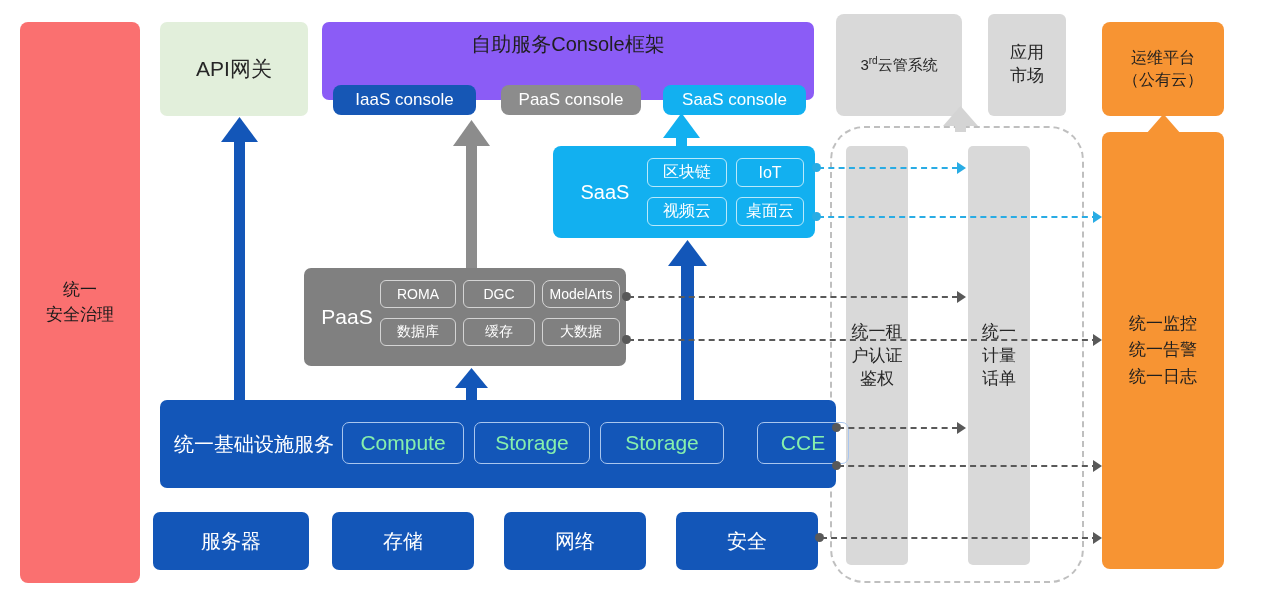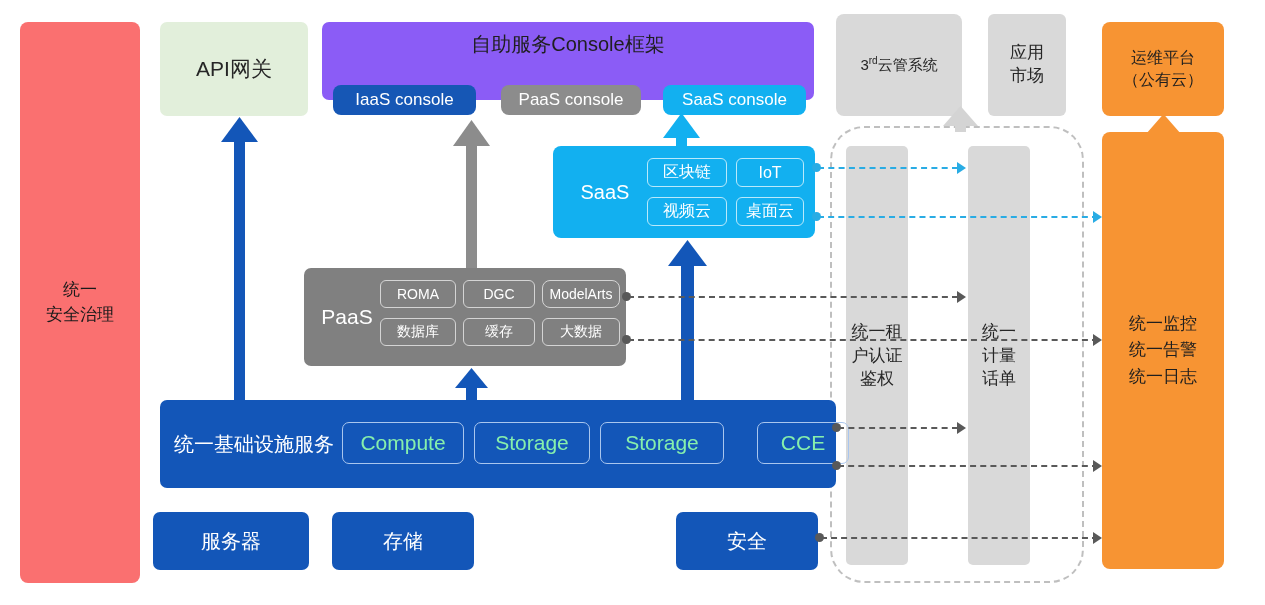--- a/index.html
+++ b/index.html
@@ -253,20 +253,23 @@
     <div class="infra-pill ip2">Storage</div>
     <div class="infra-pill ip3">CCE</div>
   </div>
 
   <div class="box res-box rb0">
       <span>服务器</span>
     </div>
   <div class="box res-box rb1">
       <span>存储</span>
     </div>
+  <div class="box res-box rb2">
+      <span>网络</span>
+    </div>
   <div class="box res-box rb3">
       <span>安全</span>
     </div>
 
   <svg width="1265" height="605" style="position:absolute;left:0;top:0;pointer-events:none;">
 
     <g>
       <rect x="234" y="138" width="11" height="262" fill="#1356b8"></rect>
       <polygon points="239.5,117 258,142 221,142" fill="#1356b8"></polygon>
     </g>

